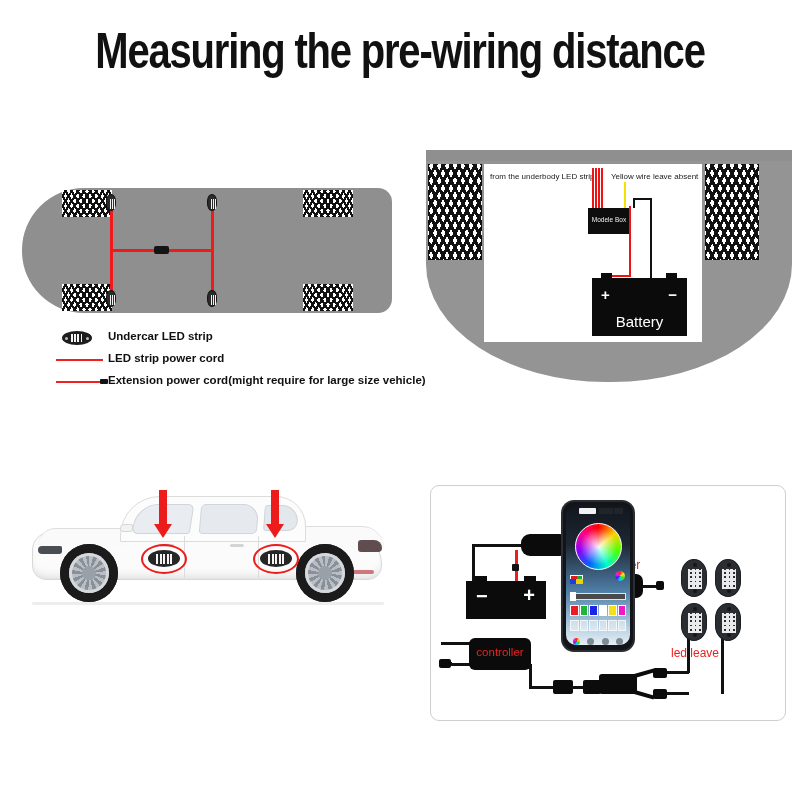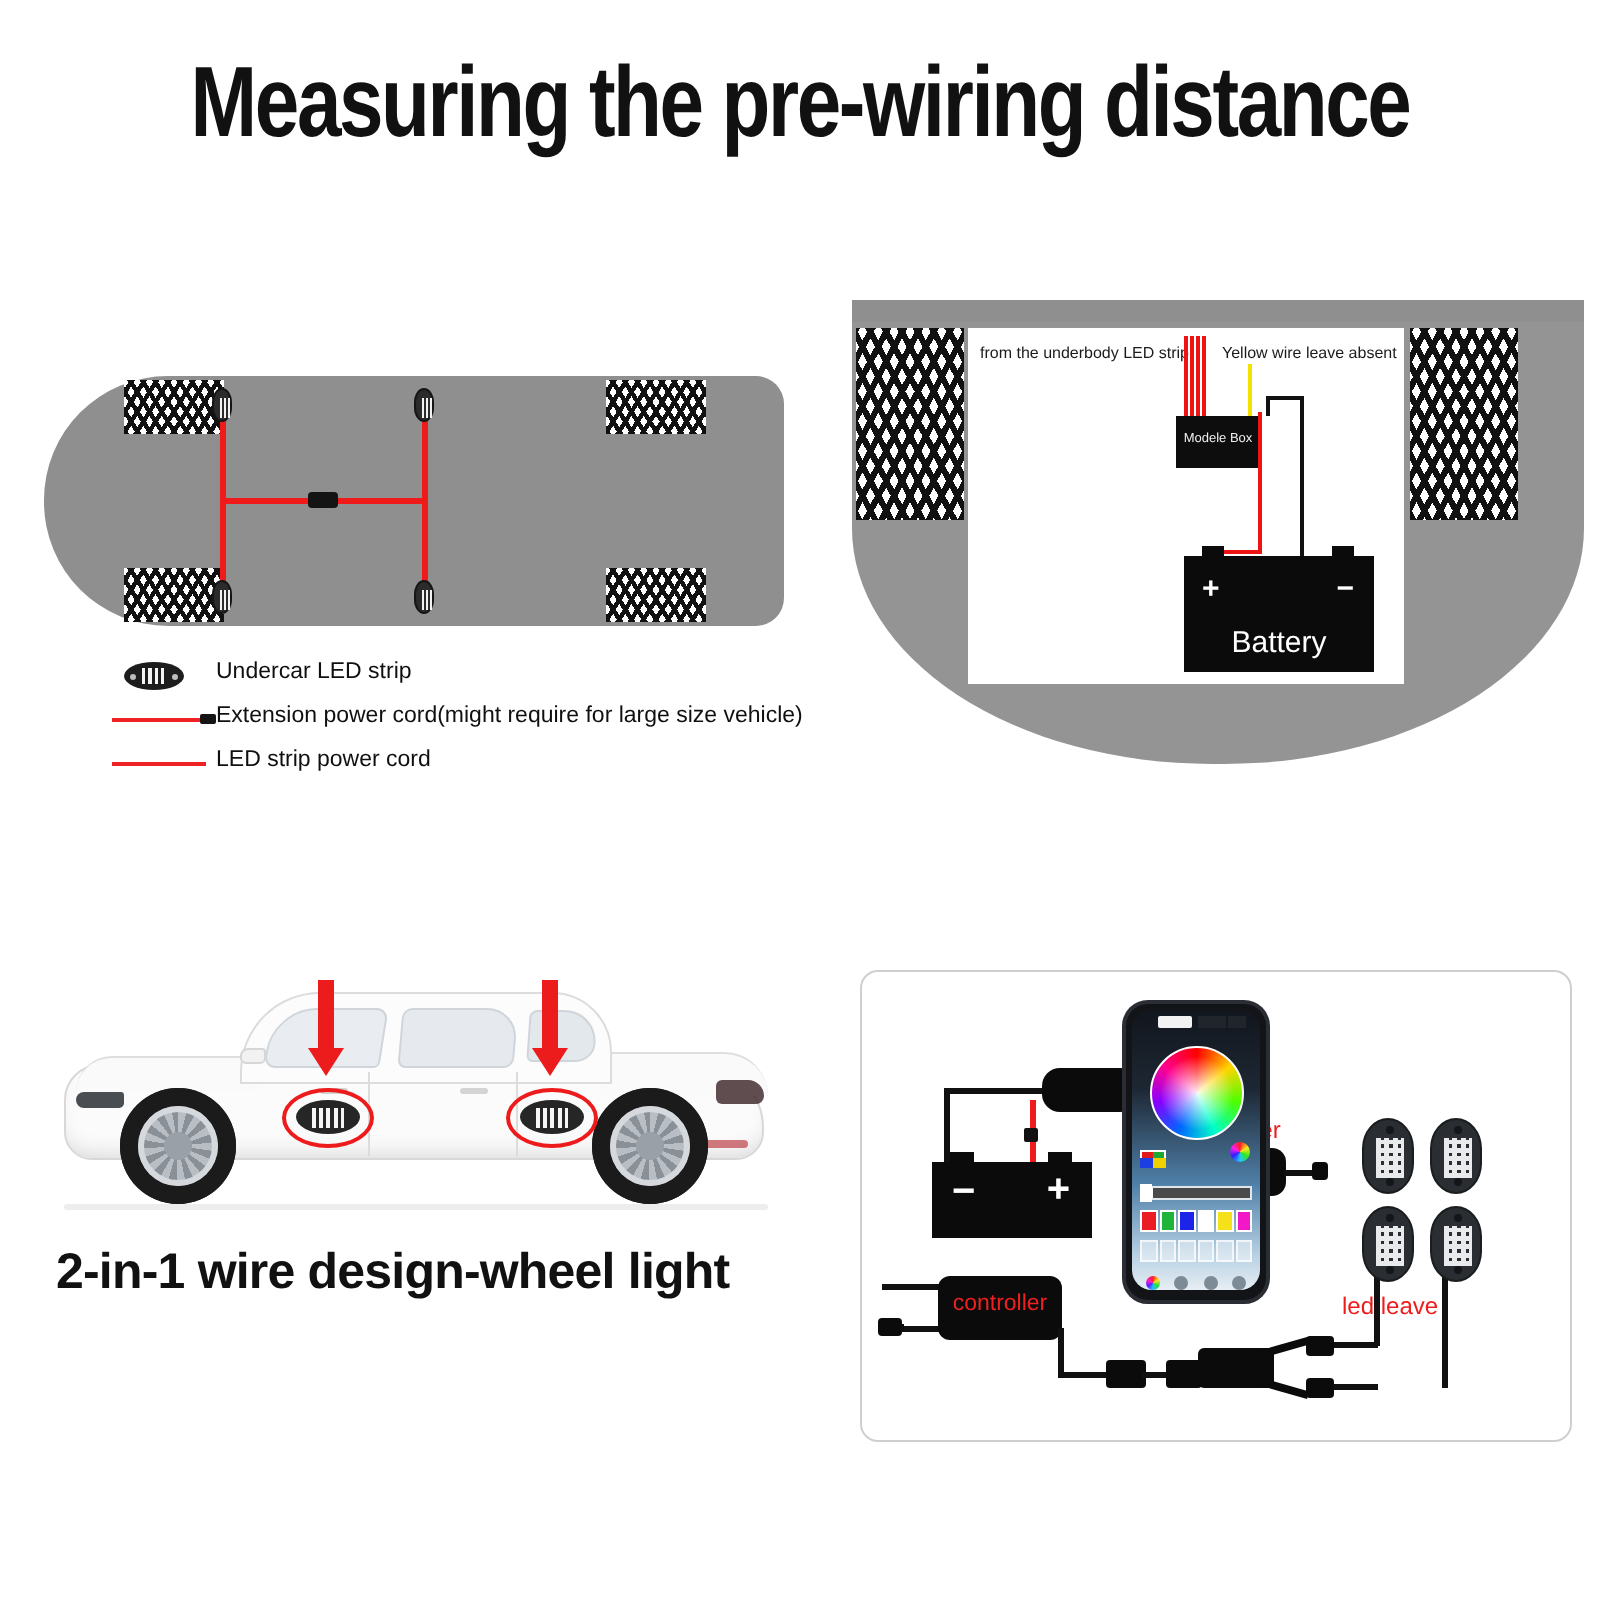--- a/index.html
+++ b/index.html
@@ -84,21 +84,21 @@
   #bv-pod-fl { left:84px;  top:6px; }
   #bv-pod-fr { left:185px; top:6px; }
   #bv-pod-rl { left:84px;  top:102px; }
   #bv-pod-rr { left:185px; top:102px; }
 
   
   #bv-legend { position:absolute; left:56px; top:178px; width:360px; }
   .legend-row { position:relative; height:22px; }
   .legend-label {
     position:absolute; left:52px; top:2px;
-    font-size:11.5px; font-weight:normal; color:#101010; white-space:nowrap;text-align:right;
+    font-size:11.5px; font-weight:bold; color:#101010; white-space:nowrap;text-align:right;
   }
   .legend-pod {
     position:absolute; left:6px; top:3px;
     width:30px; height:14px;
     background:#1d1d1d;
     border-radius:50%/50%;
   }
   .legend-pod::before, .legend-pod::after {
     content:""; position:absolute; top:5.5px; width:3px; height:3px;
     background:#bdbdbd; border-radius:50%;
@@ -581,26 +581,26 @@
 
   <div id="bv-legend">
     <div class="legend-row">
       <span class="legend-pod">
           <i></i>
         </span>
       <span class="legend-label">Undercar LED strip</span>
     </div>
     <div class="legend-row">
       <span class="legend-line"></span>
+      <span class="legend-label">LED strip power cord</span>
+    </div>
+    <div class="legend-row">
+      <span class="legend-line"></span>
       <span class="legend-tip"></span>
       <span class="legend-label">Extension power cord(might require for large size vehicle)</span>
-    </div>
-    <div class="legend-row">
-      <span class="legend-line"></span>
-      <span class="legend-label">LED strip power cord</span>
     </div>
   </div>
 </div>
 
 <div class="panel" id="panel-engine">
   <div id="eb-body"></div>
   <div id="eb-topbar"></div>
   <div id="eb-cavity"></div>
 
   <div class="eb-tire" id="eb-tire-l"></div>
@@ -670,21 +670,20 @@
     <div class="sv-arrow" id="sv-arrow-1">
       <span class="shaft"></span>
         <span class="head"></span>
     </div>
     <div class="sv-arrow" id="sv-arrow-2">
       <span class="shaft"></span>
         <span class="head"></span>
     </div>
   </div>
 
-  <div id="sv-headline">2-in-1 wire design-wheel light</div>
 </div>
 
 <div class="panel" id="panel-app">
 
   <div id="ap-blk-h-top"></div>
   <div id="ap-blk-v-left"></div>
   <div id="ap-red-v"></div>
   <div id="ap-red-node"></div>
 
   <div id="ap-battery">

